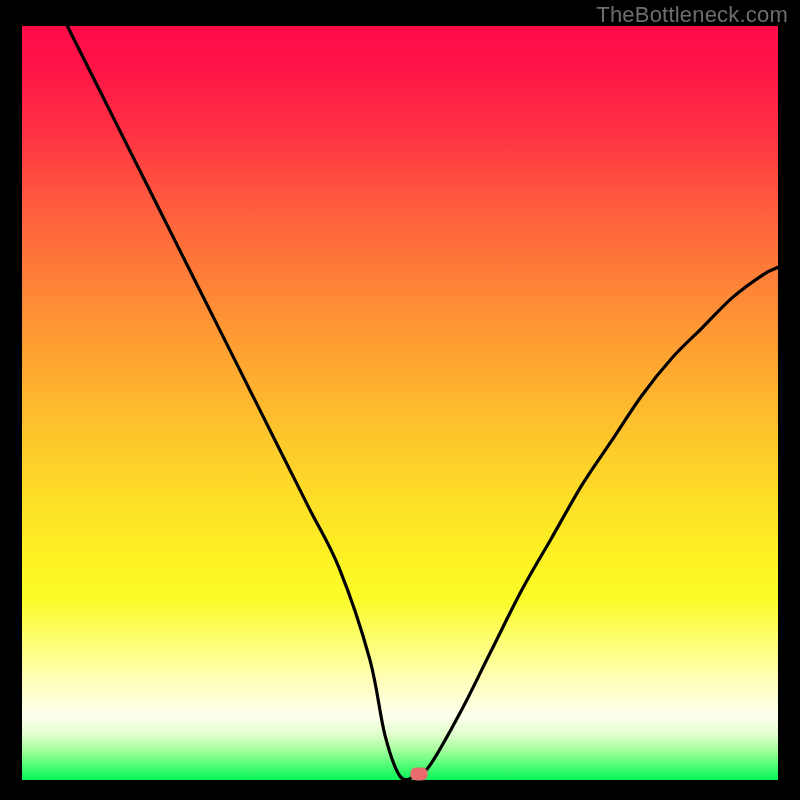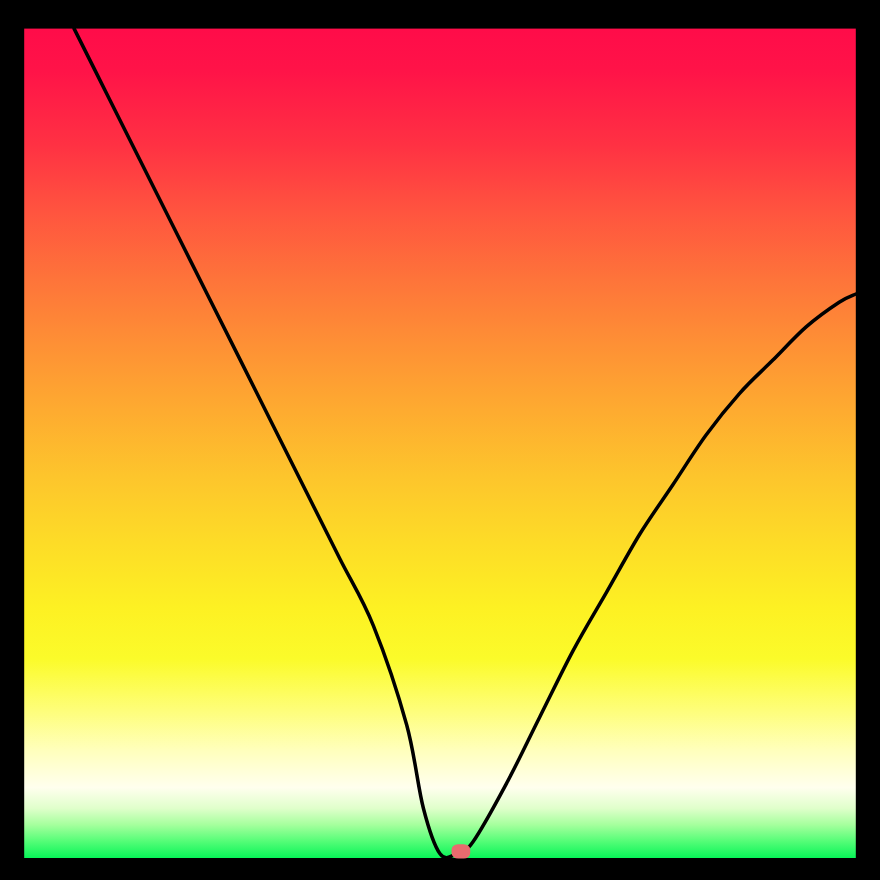--- a/index.html
+++ b/index.html
@@ -71,20 +71,21 @@
     border-radius: 6px / 5px;
     background: #e96b6e;
     transform: translate(-50%, -50%);
   }
 </style>
 </head>
 <body>
 
 <div class="frame">
 
+  <div class="watermark">TheBottleneck.com</div>
 
   <div class="plot-area">
 
     <svg class="curve" viewBox="0 0 756 754" preserveAspectRatio="none">
       <path id="curve-path" d="M 45.36 0 C 50.4 10.1, 65.5 40.2, 75.6 60.3 C 85.7 80.4, 95.8 100.5, 105.8 120.6 C 115.9 140.7, 126.0 160.9, 136.1 181.0 C 146.2 201.1, 156.2 221.2, 166.3 241.3 C 176.4 261.4, 186.5 281.5, 196.6 301.6 C 206.6 321.7, 216.7 341.8, 226.8 361.9 C 236.9 382.0, 247.0 402.1, 257.0 422.2 C 267.1 442.3, 277.2 462.5, 287.3 482.6 C 297.4 502.7, 307.4 517.7, 317.5 542.9 C 327.6 568.0, 340.2 605.7, 347.8 633.4 C 355.3 661.0, 357.8 689.3, 362.9 708.8 C 367.9 728.2, 373.0 743.3, 378.0 750.2 C 383.0 757.1, 388.1 752.1, 393.1 750.2 C 398.2 748.3, 400.7 749.6, 408.2 738.9 C 415.8 728.2, 428.4 705.0, 438.5 686.1 C 448.6 667.3, 458.6 645.9, 468.7 625.8 C 478.8 605.7, 488.9 584.4, 499.0 565.5 C 509.0 546.6, 519.1 530.3, 529.2 512.7 C 539.3 495.1, 549.4 476.3, 559.4 459.9 C 569.5 443.6, 579.6 429.8, 589.7 414.7 C 599.8 399.6, 609.8 383.3, 619.9 369.5 C 630.0 355.6, 640.1 343.1, 650.2 331.8 C 660.2 320.4, 670.3 311.7, 680.4 301.6 C 690.5 291.5, 700.6 280.2, 710.6 271.4 C 720.7 262.6, 733.3 253.8, 740.9 248.8 C 748.4 243.8, 753.5 242.5, 756.0 241.3" fill="none" stroke="#000" stroke-width="3.2" stroke-linecap="round" stroke-linejoin="round"></path>
     </svg>
 
     <div class="marker" id="marker-0" style="left: 396.9px; top: 747.968px;"></div>
 
   </div>

